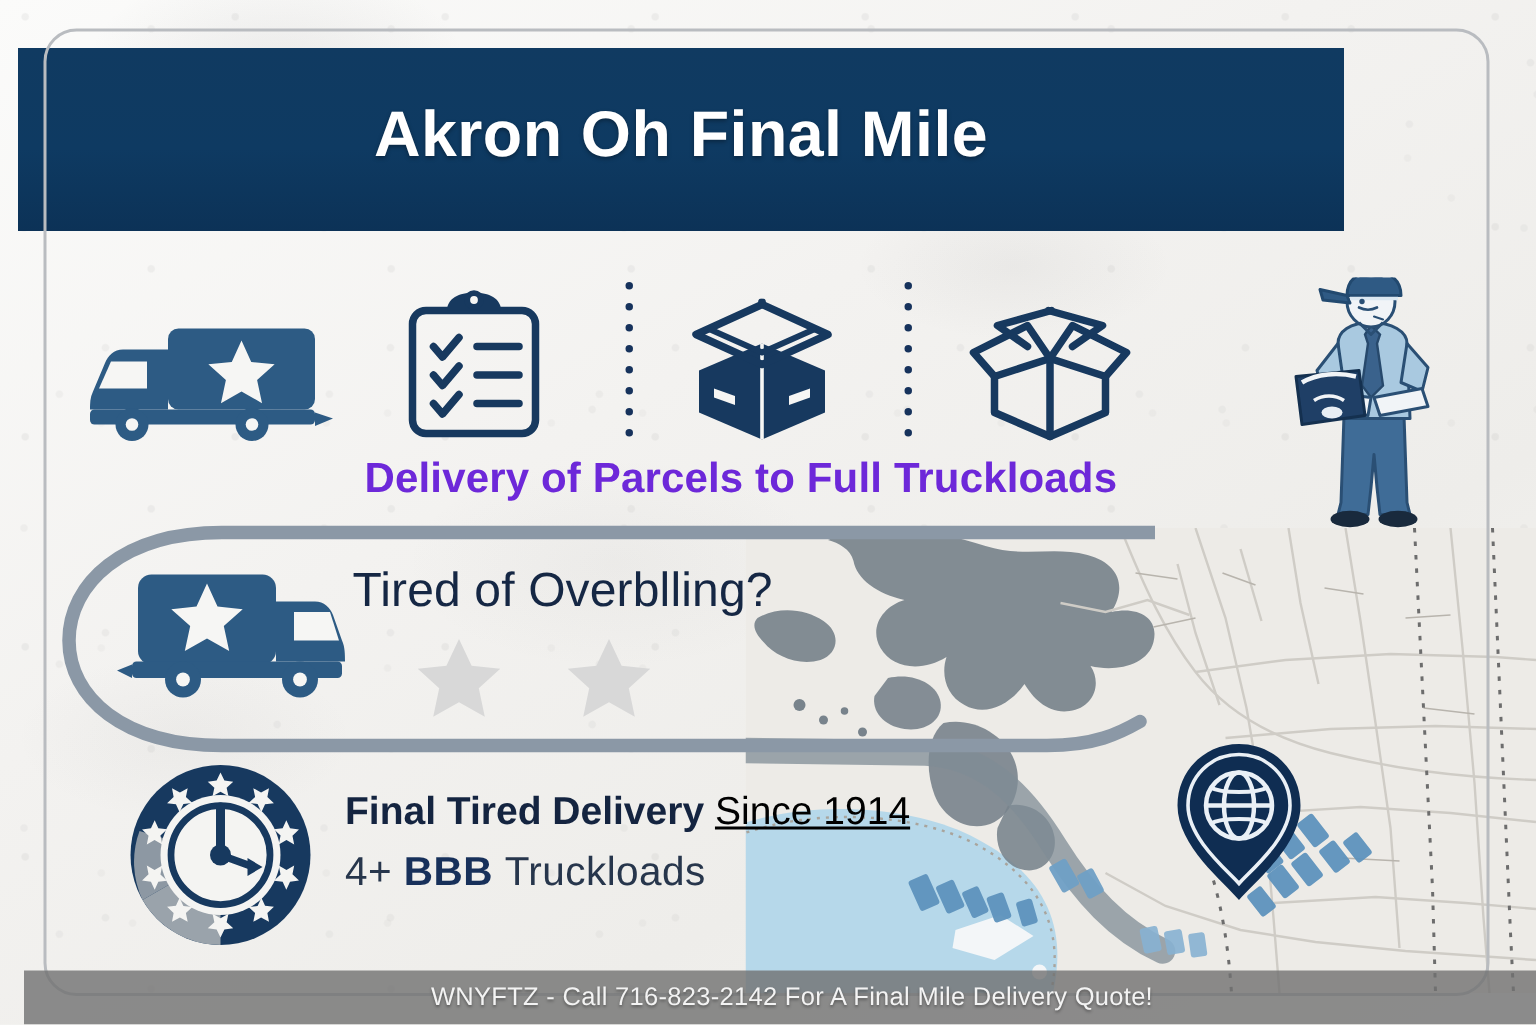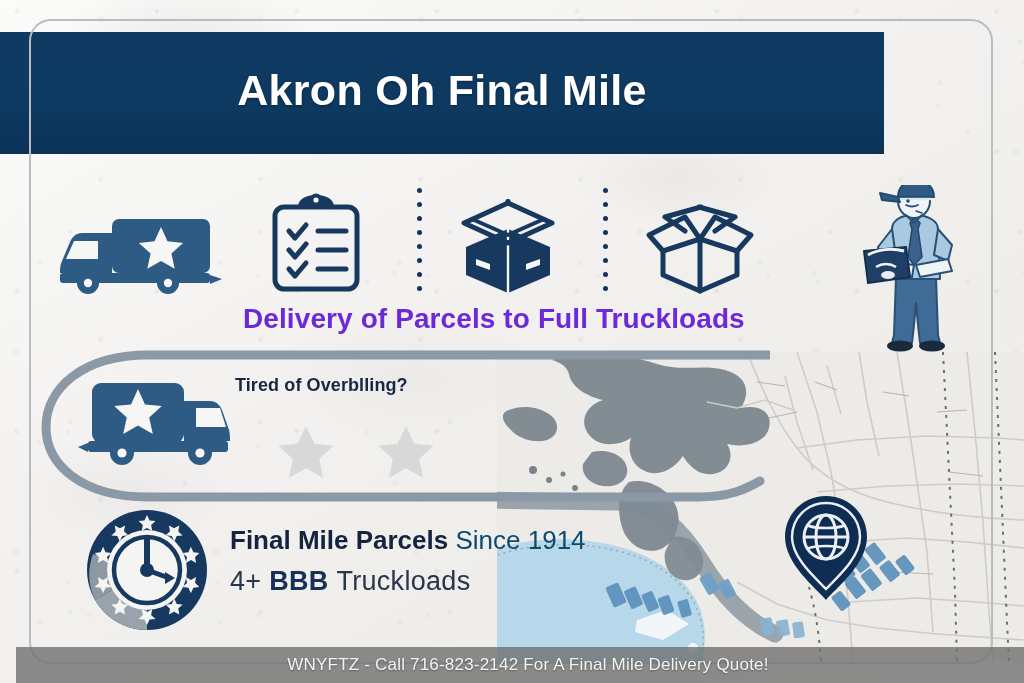--- a/index.html
+++ b/index.html
@@ -36,21 +36,21 @@
 
   
   .frame{
     position:absolute;left:29px;top:19px;width:964px;height:645px;
     border:2px solid #b9bcc0;border-radius:22px;box-sizing:border-box;
     pointer-events:none;
   }
 
   
   .header{
-    position:absolute;left:0;top:32px;width:884px;height:122px;
+    position:absolute;left:12px;top:32px;width:884px;height:122px;
     background:linear-gradient(180deg,#103a61 0%,#0e3a62 55%,#0c3257 100%);
     box-sizing:border-box;
   }
   .header-inner{
     position:absolute;inset:0;display:flex;flex-direction:column;
     align-items:center;justify-content:center;
   }
   .title{
     color:#ffffff;font-size:43px;font-weight:bold;letter-spacing:.3px;
     line-height:1;text-shadow:0 1px 3px rgba(0,0,0,.35);
@@ -70,35 +70,35 @@
   .dotsep{position:absolute;width:8px;display:flex;flex-direction:column;gap:9px;align-items:center;}
   .dotsep i{display:block;width:5px;height:5px;border-radius:50%;background:#16325c;}
 
   
   .line-parcels{
     position:absolute;left:243px;top:303px;
     font-size:28px;font-weight:bold;color:#6d28d9;letter-spacing:.1px;white-space:nowrap;
   }
   .line-tired{
     position:absolute;left:235px;top:375px;
-    font-size:18px;font-weight:bold;color:#152744;letter-spacing:.1px;white-space:nowrap;
+    font-size:32px;font-weight:normal;color:#152744;letter-spacing:.1px;white-space:nowrap;
   }
 
   
   .pillpath{position:absolute;left:30px;top:345px;width:740px;height:165px;}
 
   
   .starpair{position:absolute;left:278px;top:425px;display:flex;gap:44px;}
 
   
   .stats{position:absolute;left:230px;top:527px;}
   .stat{color:#1d2b46;line-height:1.0;white-space:nowrap;}
   .s1{font-size:26px;margin-bottom:15px;}
   .s1 b{font-weight:bold;color:#142440;}
-  .s1 span{font-weight:normal;color:#0c4a6e;}
+  .s1 span{font-weight:normal;color:#000000;text-decoration:underline;}
   .s2{font-size:27px;font-weight:normal;color:#27364c;margin-bottom:13px;letter-spacing:.4px;}
   .s3{font-size:27px;font-weight:normal;color:#27364c;letter-spacing:.3px;}
   .s3 b{font-weight:bold;color:#17305a;margin-top:38px;}
 
   
   .seal{position:absolute;left:85px;top:508px;}
 
   
   .mapwrap{position:absolute;left:497px;top:352px;width:527px;height:310px;overflow:hidden;}
 
@@ -387,21 +387,21 @@
       <circle cx="62" cy="62" r="33" fill="none" stroke="#17395f" stroke-width="4.5"></circle>
       <path d="M62 62 L62 30" stroke="#17395f" stroke-width="6" stroke-linecap="round"></path>
       <path d="M62 62 L84 70" stroke="#17395f" stroke-width="5" stroke-linecap="round"></path>
       <path d="M80 64 l10 6 l-10 6 Z" fill="#17395f"></path>
       <circle cx="62" cy="62" r="7" fill="#17395f"></circle>
     </svg>
   </div>
 
   <div class="stats">
     <div class="stat s1">
-      <b>Final Mile Parcels</b>&nbsp;<span>Since 1914</span>
+      <b>Final Tired Delivery</b>&nbsp;<span>Since 1914</span>
     </div>
     <div class="stat s3">
       <span>4+</span>&nbsp;<b>BBB</b>&nbsp;<span>Truckloads</span>
     </div>
   </div>
 
   <div class="ico" style="left:780px;top:492px;">
     <svg width="92" height="112" viewBox="0 0 92 112">
       <path d="M46 4 C23 4 5 22 5 45 C5 72 36 96 46 108 C56 96 87 72 87 45 C87 22 69 4 46 4 Z" fill="#0f2d52"></path>
       <path d="M46 11 C27 11 12 26 12 45 C12 67 38 88 46 97 C54 88 80 67 80 45 C80 26 65 11 46 11 Z" fill="none" stroke="#eaf0f6" stroke-width="2.4"></path>

